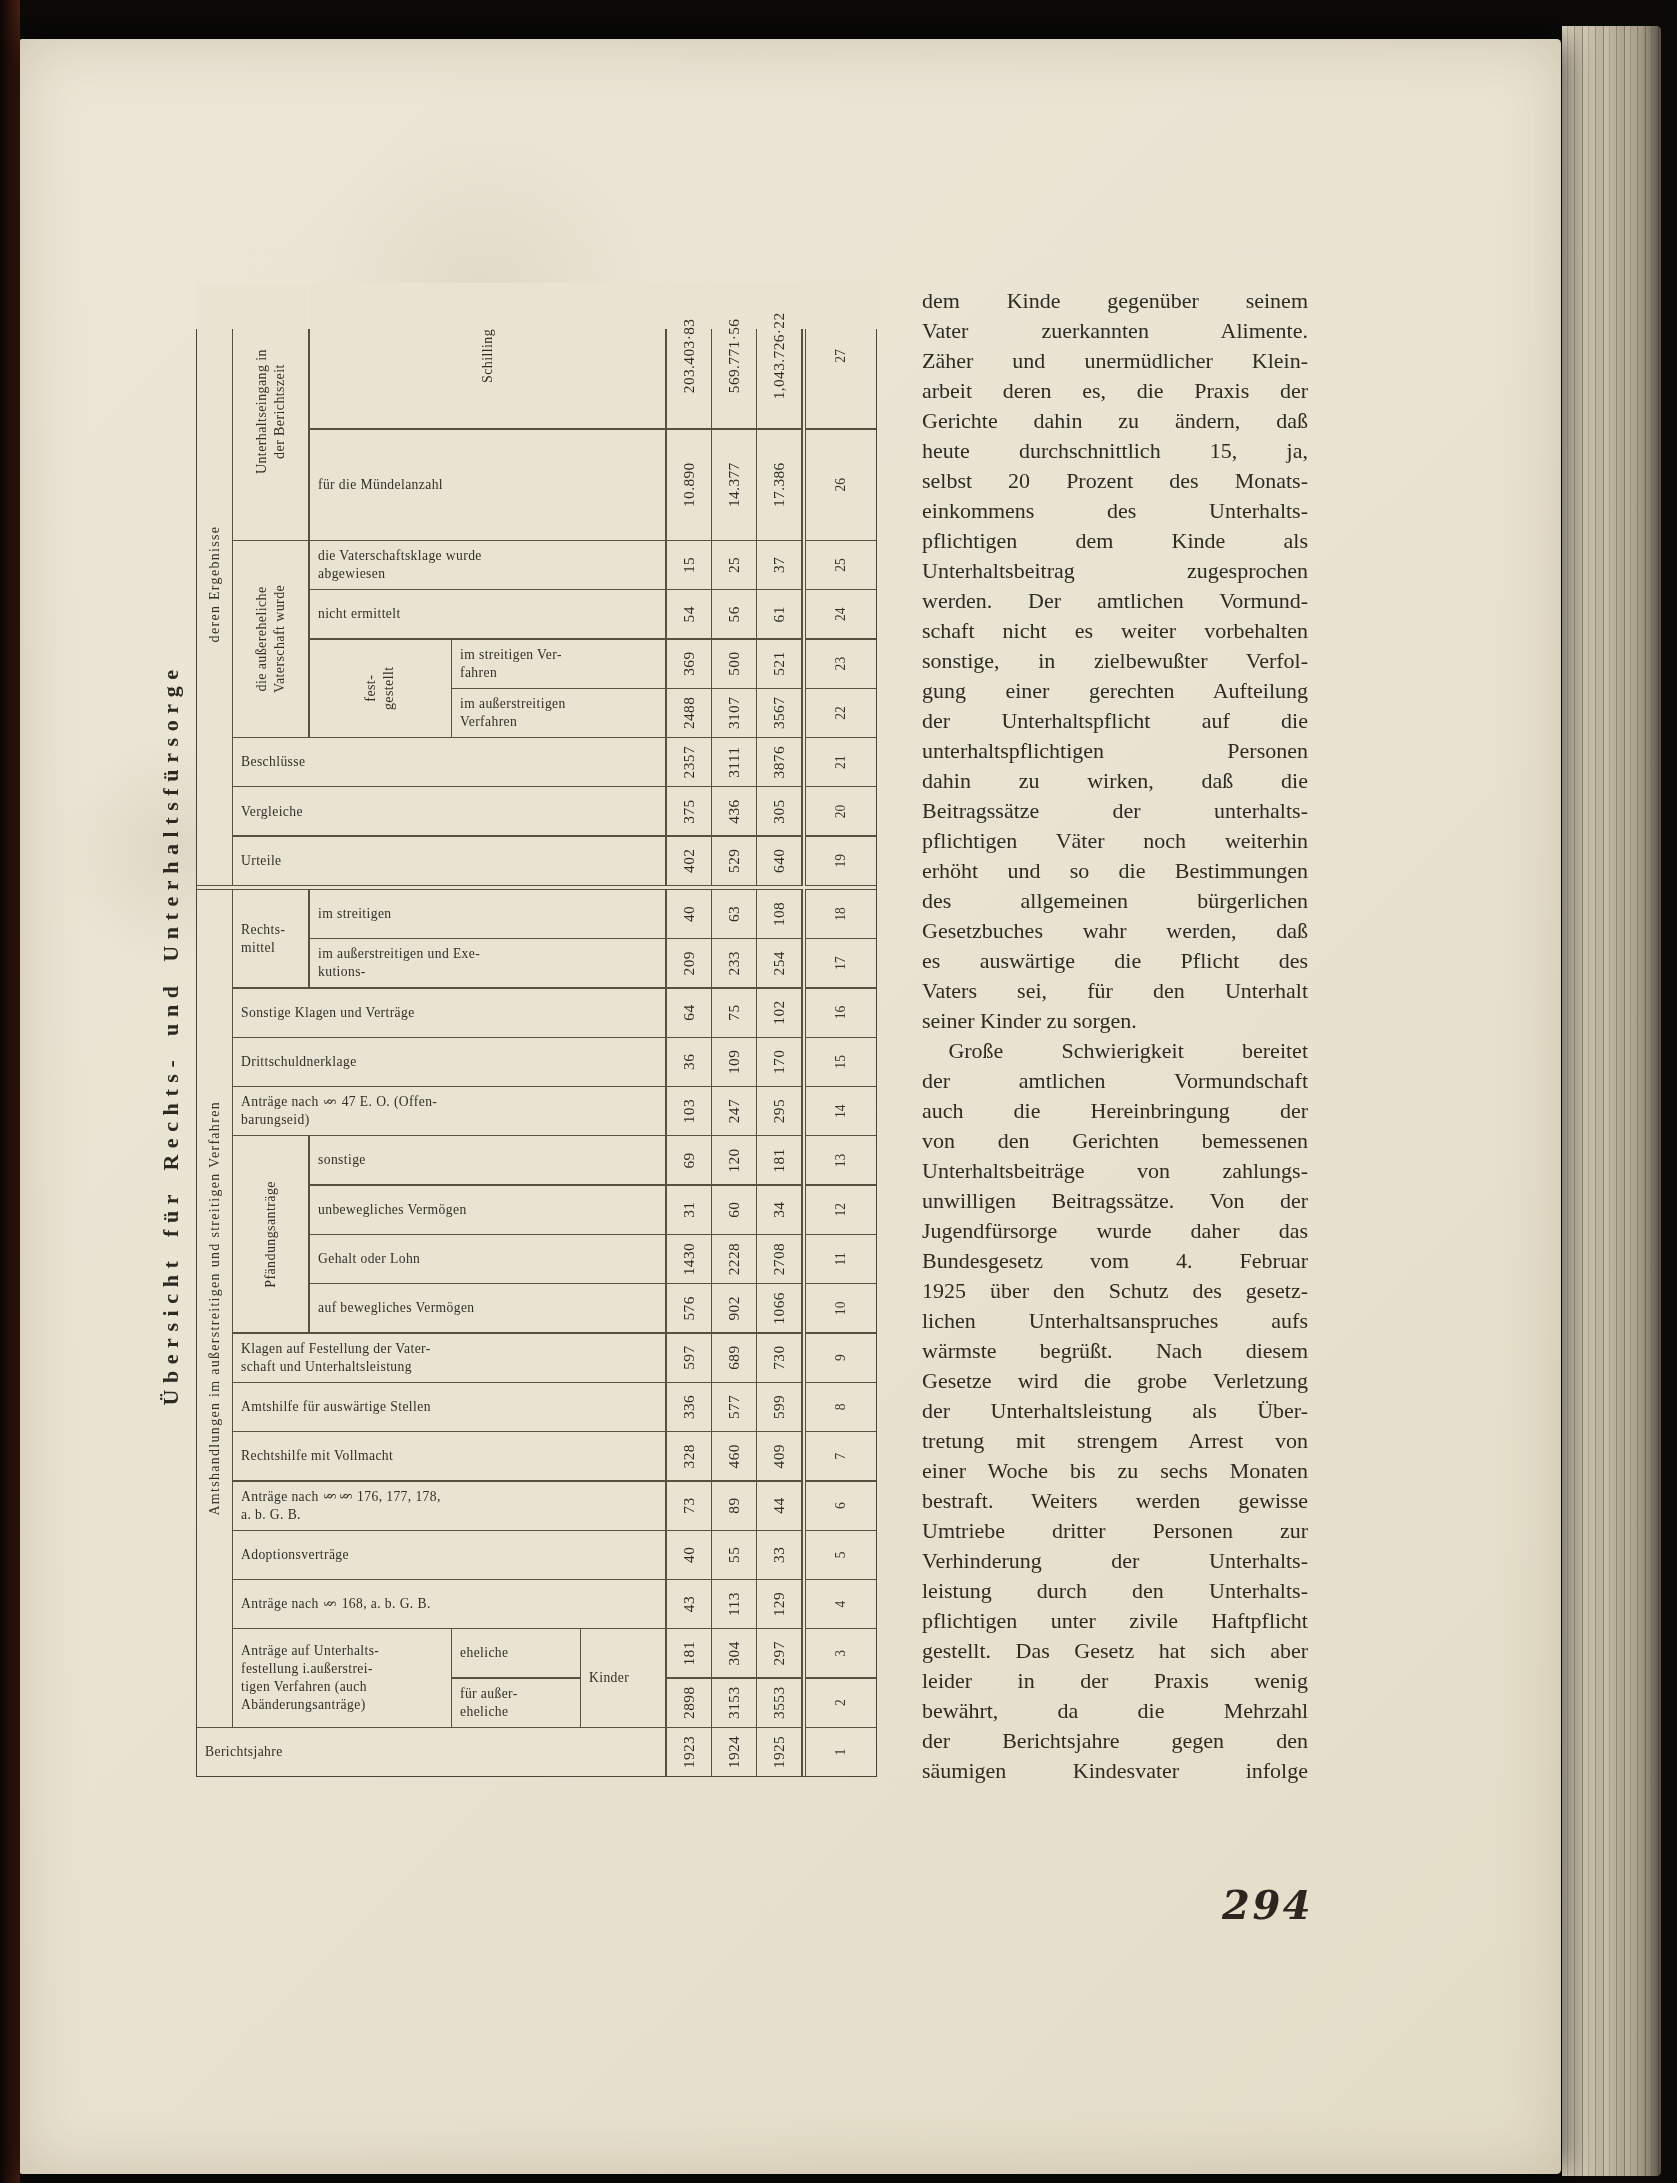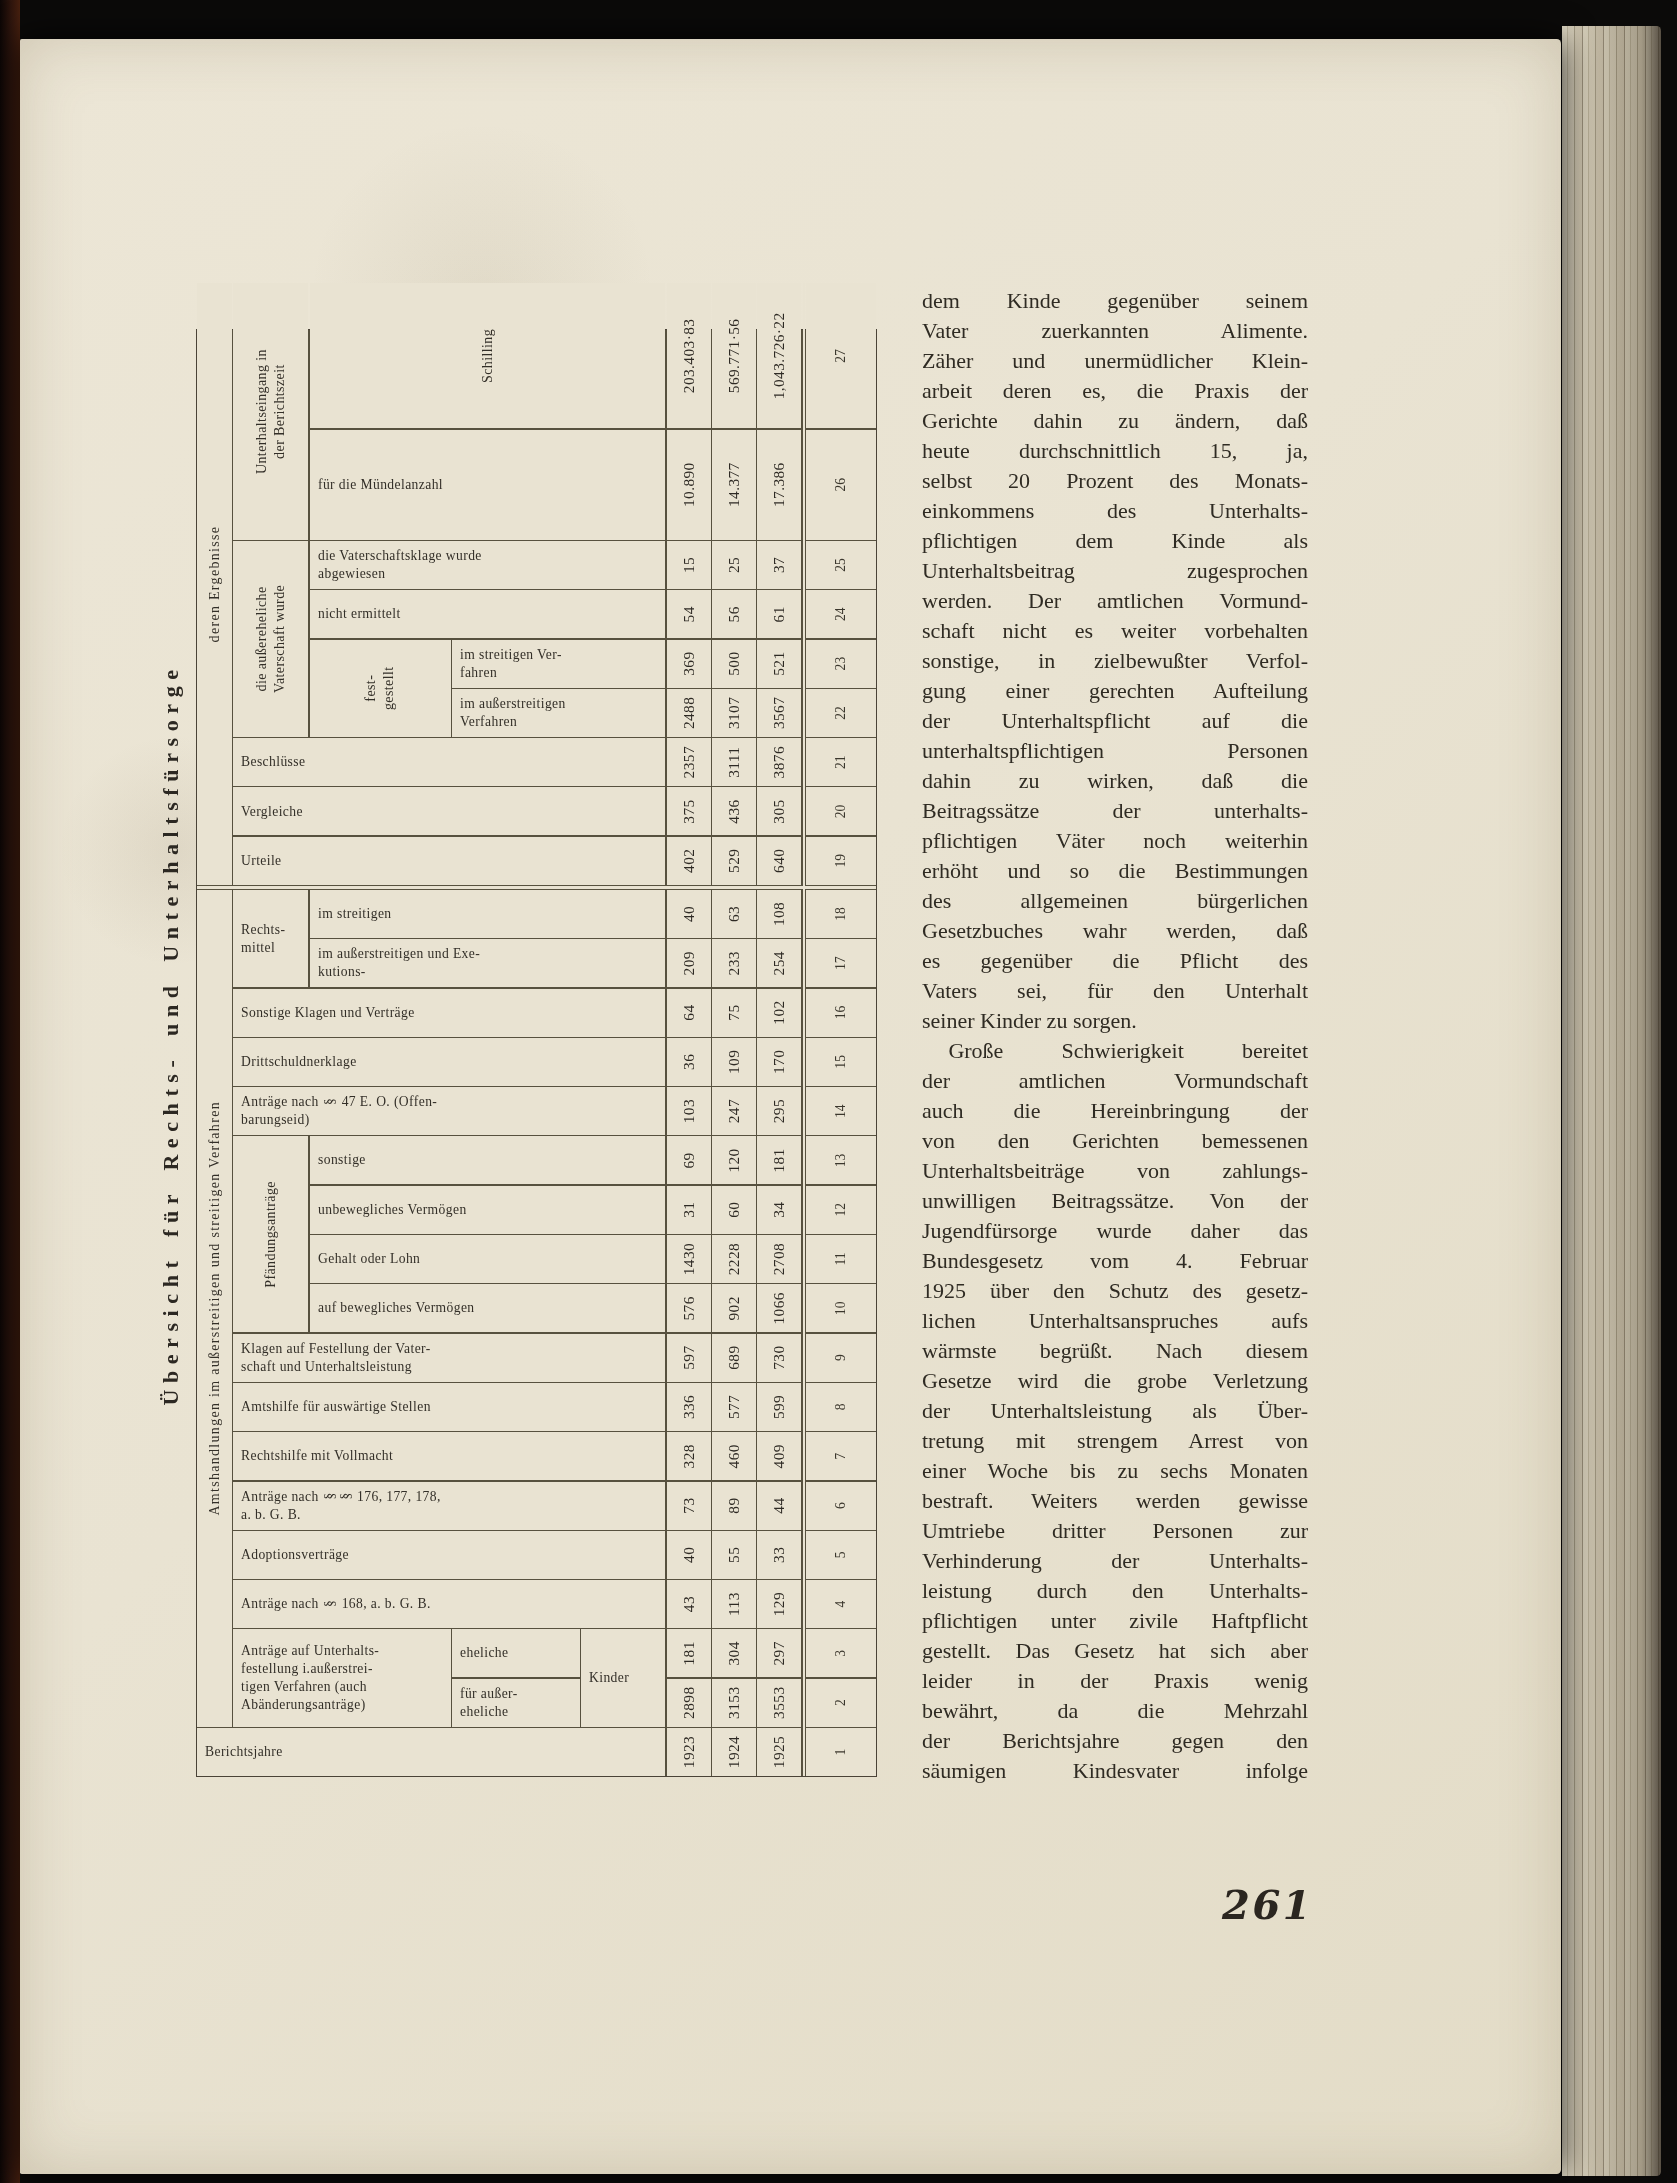--- a/index.html
+++ b/index.html
@@ -321,21 +321,21 @@
           <div class="tline">sonstige, in zielbewußter Verfol-</div>
           <div class="tline">gung einer gerechten Aufteilung</div>
           <div class="tline">der Unterhaltspflicht auf die</div>
           <div class="tline">unterhaltspflichtigen Personen</div>
           <div class="tline">dahin zu wirken, daß die</div>
           <div class="tline">Beitragssätze der unterhalts-</div>
           <div class="tline">pflichtigen Väter noch weiterhin</div>
           <div class="tline">erhöht und so die Bestimmungen</div>
           <div class="tline">des allgemeinen bürgerlichen</div>
           <div class="tline">Gesetzbuches wahr werden, daß</div>
-          <div class="tline">es gegenüber die Pflicht des</div>
+          <div class="tline">es auswärtige die Pflicht des</div>
           <div class="tline">Vaters sei, für den Unterhalt</div>
           <div class="tline endline">seiner Kinder zu sorgen.</div>
         </div>
         <div class="paragraph indent">
           <div class="tline">Große Schwierigkeit bereitet</div>
           <div class="tline">der amtlichen Vormundschaft</div>
           <div class="tline">auch die Hereinbringung der</div>
           <div class="tline">von den Gerichten bemessenen</div>
           <div class="tline">Unterhaltsbeiträge von zahlungs-</div>
           <div class="tline">unwilligen Beitragssätze. Von der</div>
@@ -354,16 +354,16 @@
           <div class="tline">leistung durch den Unterhalts-</div>
           <div class="tline">pflichtigen unter zivile Haftpflicht</div>
           <div class="tline">gestellt. Das Gesetz hat sich aber</div>
           <div class="tline">leider in der Praxis wenig</div>
           <div class="tline">bewährt, da die Mehrzahl</div>
           <div class="tline">der Berichtsjahre gegen den</div>
           <div class="tline">säumigen Kindesvater infolge</div>
         </div>
       </div>
 
-    <div class="pageno">261</div>
+    <div class="pageno">294</div>
   </div>
 </div>
 
 
 </body></html>

